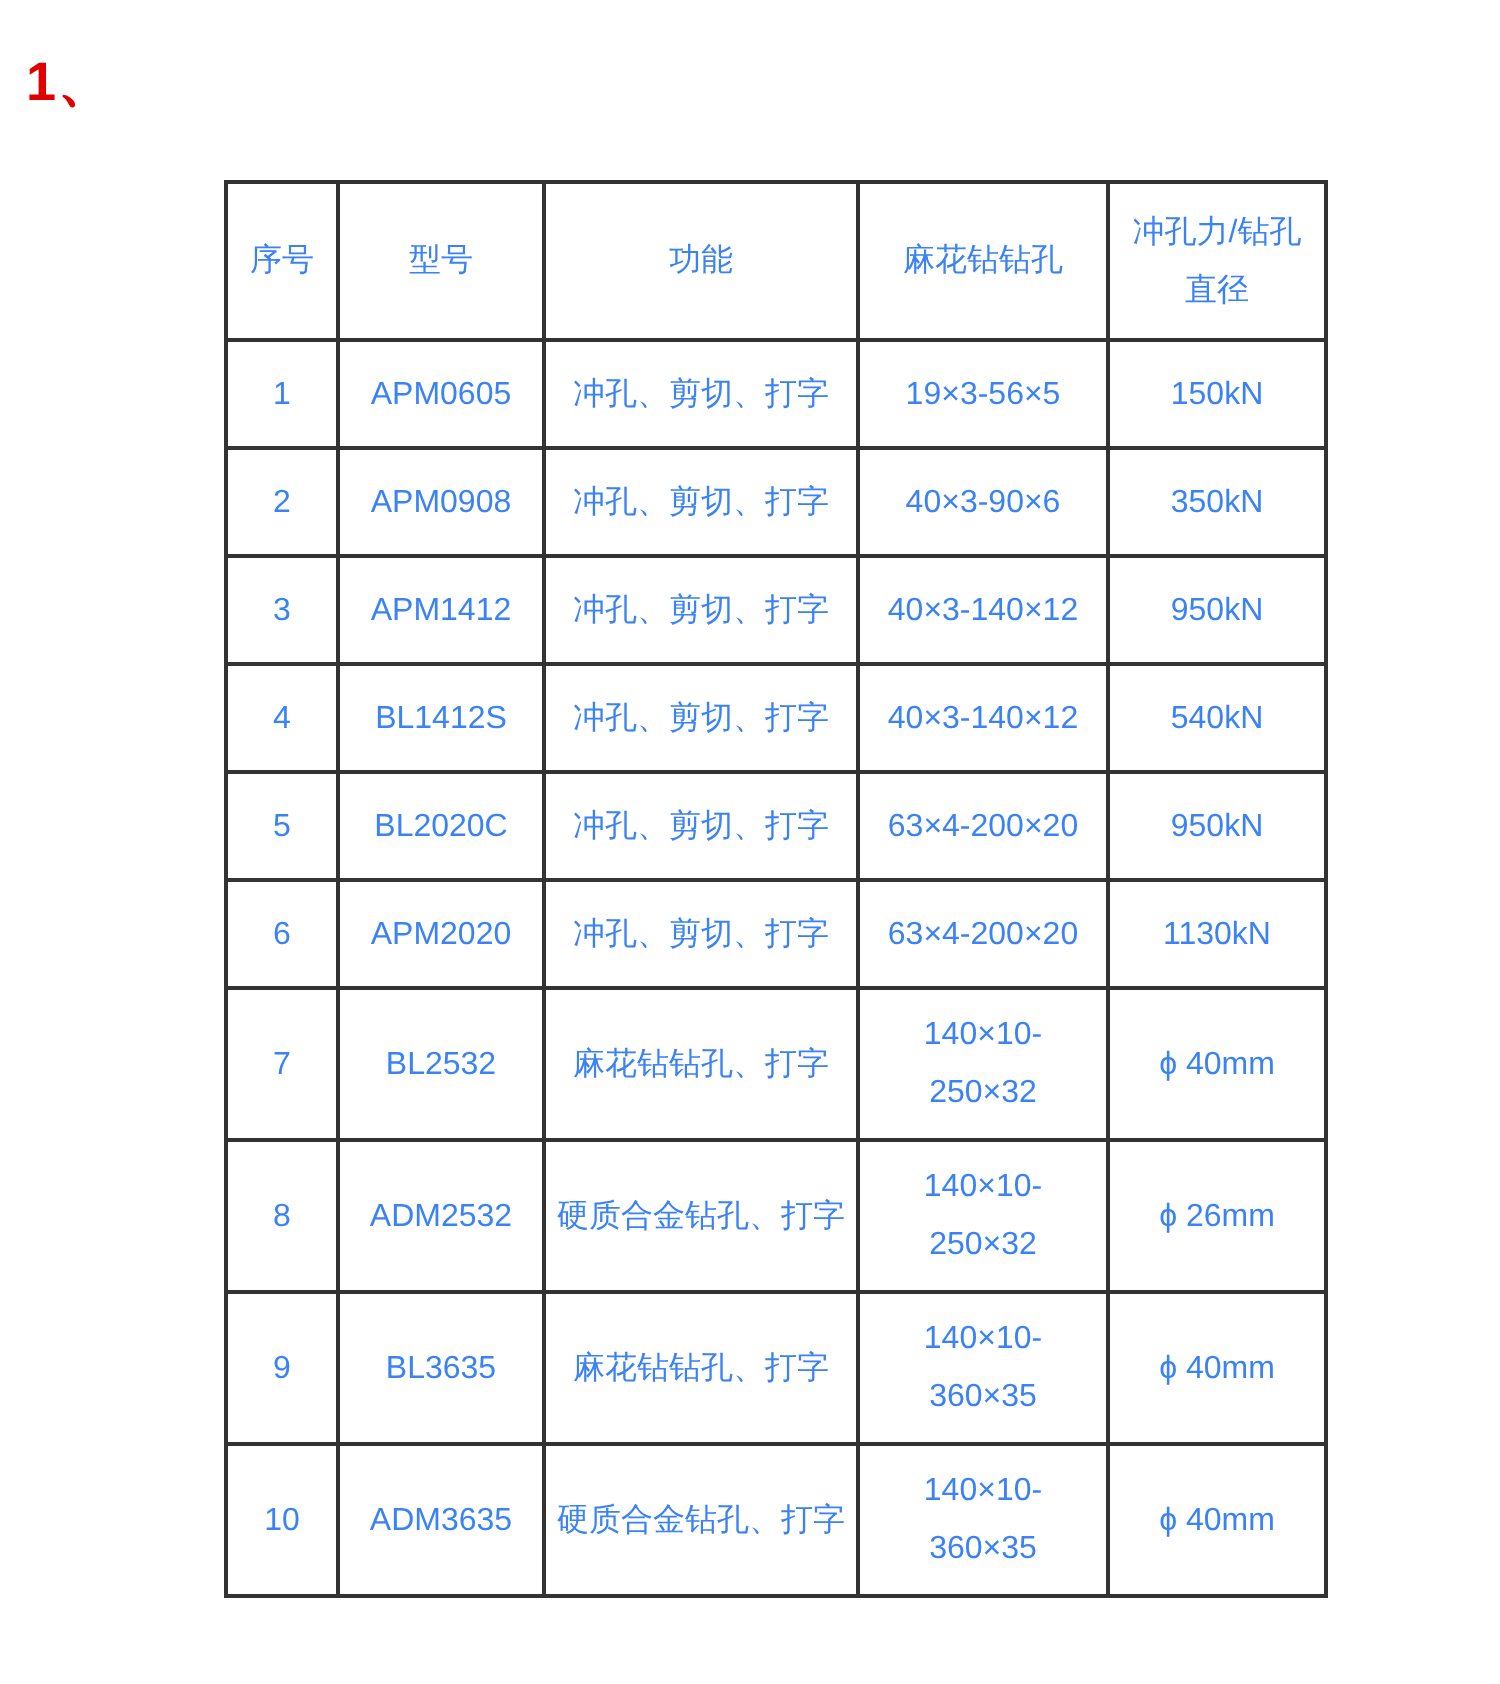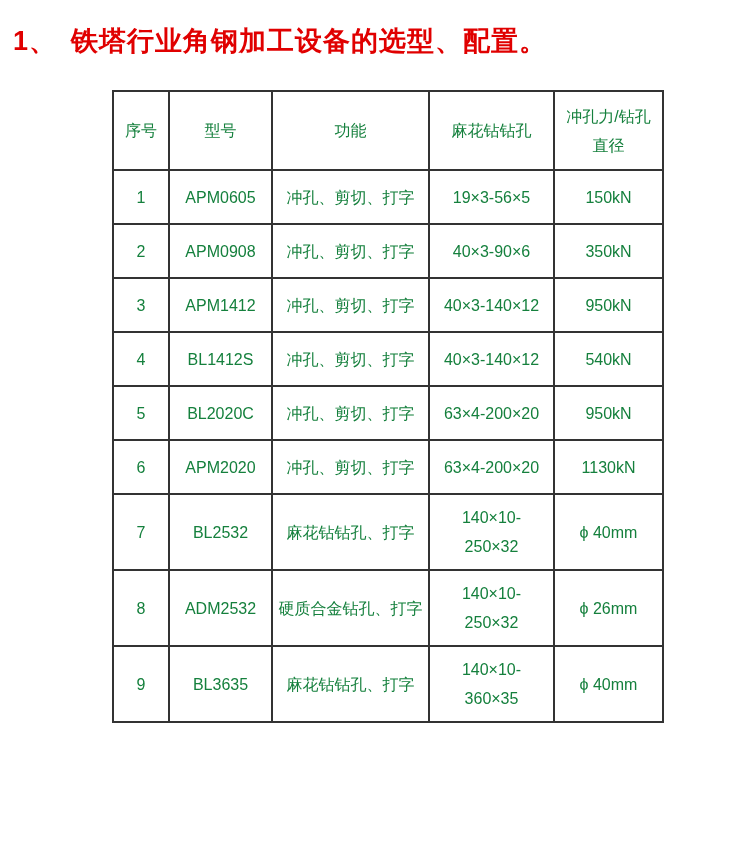--- a/index.html
+++ b/index.html
@@ -27,21 +27,21 @@
   }
   .heading .num { margin-right: 14px; }
 
   .spec-table {
     position: absolute;
     left: 112px;
     top: 90px;
     border-collapse: collapse;
     table-layout: fixed;
     width: 550px;
-    color: #15803d;
+    color: #3b82f6;
   }
   .spec-table th, .spec-table td {
     border: 2px solid #333333;
     text-align: center;
     vertical-align: middle;
     font-size: 16px;
     line-height: 29px;
     padding: 8px 4px;
     white-space: pre-line;   
     word-break: keep-all;    
@@ -56,21 +56,20 @@
   col.c3 { width: 125px; }
   col.c4 { width: 109px; }
 </style>
 </head>
 <body>
 
 <div class="page">
 
   <div class="heading" style="color: rgb(224, 0, 0);">
     <span class="num">1、</span>
-    <span class="txt">铁塔行业角钢加工设备的选型、配置。</span>
   </div>
 
   <table class="spec-table">
     <colgroup>
       <col class="c0">
         <col class="c1">
         <col class="c2">
         <col class="c3">
         <col class="c4">
     </colgroup>
@@ -144,16 +143,24 @@
           <td>ϕ 26mm</td>
         </tr>
         <tr>
           <td>9</td>
           <td>BL3635</td>
           <td>麻花钻钻孔、打字</td>
           <td>140×10-
 360×35</td>
           <td>ϕ 40mm</td>
         </tr>
+        <tr>
+          <td>10</td>
+          <td>ADM3635</td>
+          <td>硬质合金钻孔、打字</td>
+          <td>140×10-
+360×35</td>
+          <td>ϕ 40mm</td>
+        </tr>
       </tbody>
   </table>
 
 </div>
 
 </body></html>

